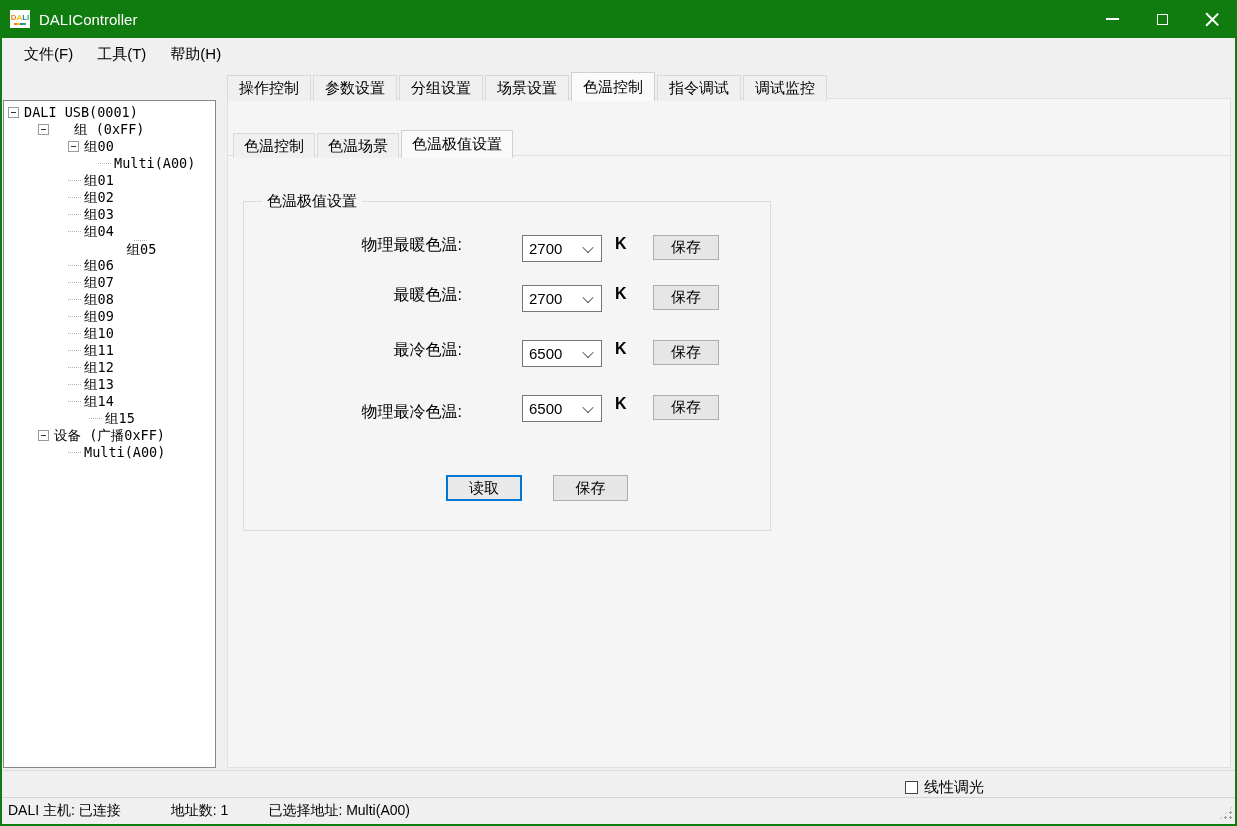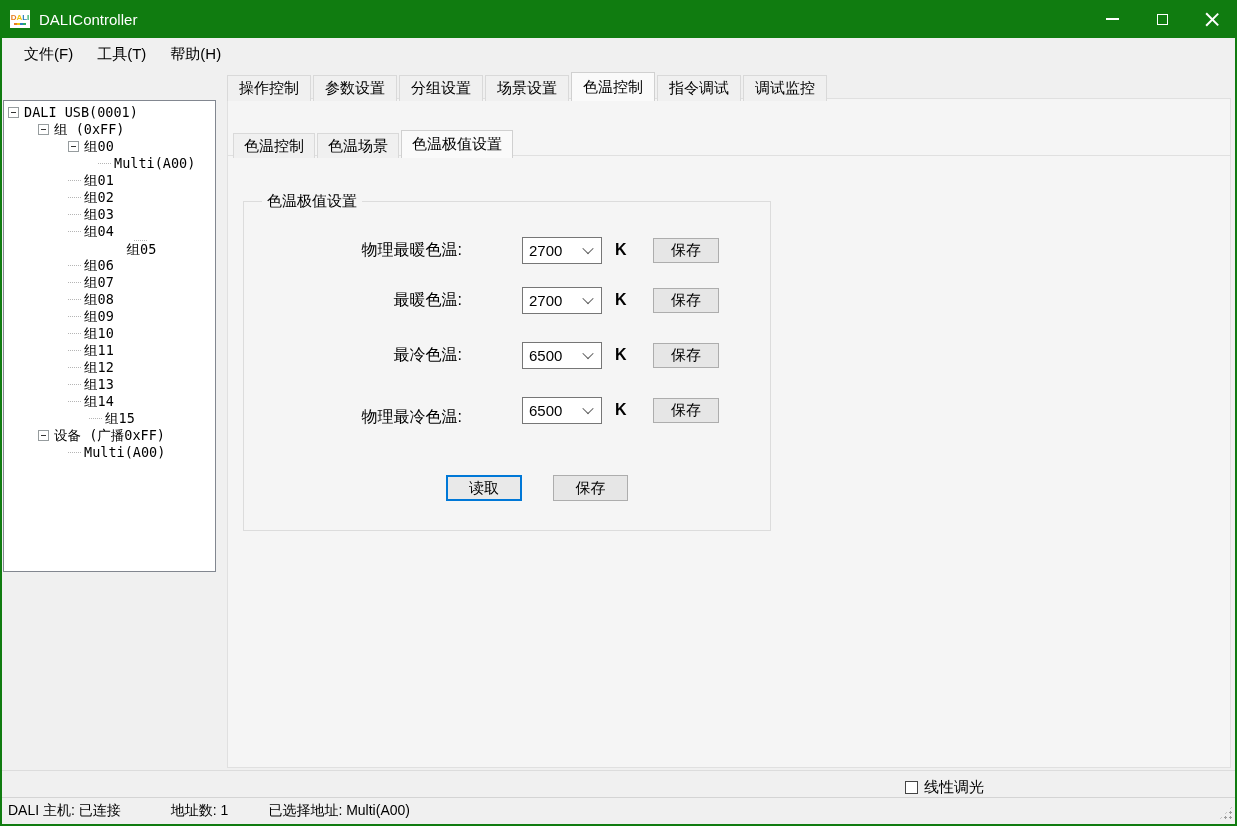--- a/index.html
+++ b/index.html
@@ -30,21 +30,21 @@
   .glyph-close{width:13px;height:13px;position:relative;}
   .glyph-close::before,.glyph-close::after{content:"";position:absolute;left:50%;top:0;width:1.5px;height:17px;background:#fff;transform-origin:center;}
   .glyph-close::before{transform:translate(-50%,-2px) rotate(45deg);}
   .glyph-close::after{transform:translate(-50%,-2px) rotate(-45deg);}
 
   
   .menubar{position:absolute;left:2px;top:38px;right:2px;height:33px;background:#f0f0f0;display:flex;align-items:center;padding-left:10px;font-size:15px;}
   .menu-item{padding:5px 12px;cursor:default;}
 
   
-  .tree-panel{position:absolute;left:3px;top:100px;width:213px;height:472px;background:#fff;border:1px solid #828790;overflow:hidden;padding-top:3px;z-index:2;}
+  .tree-panel{position:absolute;left:3px;top:100px;width:213px;height:668px;background:#fff;border:1px solid #828790;overflow:hidden;padding-top:3px;z-index:2;}
   .tree-row{display:flex;align-items:center;height:17px;font-family:"DejaVu Sans Mono","Liberation Mono",monospace;font-size:13.5px;white-space:nowrap;cursor:default;}
   .expand-box{width:11px;height:11px;border:1px solid #969c9e;background:#fff;display:inline-flex;align-items:center;justify-content:center;margin-right:5px;flex:0 0 auto;}
   .expand-box .minus{width:5px;height:1px;background:#333;}
   .stub{width:13px;height:1px;border-bottom:1px dotted #b5b5b5;margin-right:3px;flex:0 0 auto;}
   .tree-label{line-height:17px;}
 
   
   .tabstrip{position:absolute;left:227px;top:72px;display:flex;align-items:flex-end;z-index:3;}
   .tab{height:26px;padding:0 11px;display:flex;align-items:center;font-size:15px;background:#f0f0f0;border:1px solid #d9d9d9;border-bottom:none;margin-right:2px;cursor:pointer;}
   .tab.selected{height:29px;background:#fafafa;border-color:#d0d0d0;position:relative;z-index:4;}
@@ -52,21 +52,21 @@
   
   .content-panel{position:absolute;left:227px;top:98px;width:1004px;height:670px;background:#f5f5f5;border:1px solid #e0e0e0;z-index:1;}
   .subtabs{position:absolute;left:5px;top:31px;display:flex;align-items:flex-end;z-index:3;}
   .subtab{height:25px;padding:0 10px;display:flex;align-items:center;font-size:15px;background:#f0f0f0;border:1px solid #d9d9d9;border-bottom:none;margin-right:2px;cursor:pointer;}
   .subtab.selected{height:28px;background:#fafafa;border-color:#d0d0d0;}
   .subline{position:absolute;left:0;right:0;top:56px;border-top:1px solid #e0e0e0;}
 
   
   .groupbox{position:absolute;left:15px;top:102px;width:528px;height:330px;border:1px solid #dcdcdc;}
   .group-title{position:absolute;left:18px;top:-10px;background:#f5f5f5;padding:0 5px;font-size:15px;}
-  .ct-row{position:absolute;left:0;display:flex;align-items:center;height:30px;width:100%;}
+  .ct-row{position:absolute;left:0;display:flex;align-items:flex-start;height:30px;width:100%;}
   .ct-row.r1{top:33px;} .ct-row.r2{top:83px;} .ct-row.r3{top:138px;} .ct-row.r4{top:193px;}
   .ct-label{width:218px;text-align:right;font-size:16px;}
   .ct-row.r4 .ct-label{position:relative;top:7px;}
   .combo{width:80px;height:27px;margin-left:60px;background:#fff;border:1px solid #767676;display:flex;align-items:center;cursor:pointer;}
   .combo-value{flex:1;padding-left:6px;font-size:15px;}
   .combo-arrow{width:8px;height:8px;border-left:1.5px solid #5a5a5a;border-bottom:1.5px solid #5a5a5a;transform:rotate(-45deg) translate(1px,-1px);margin-right:9px;flex:0 0 auto;}
   .unit{margin-left:13px;font-size:16px;font-weight:bold;width:14px;}
   .btn{font-size:15px;background:#e6e6e6;border:1px solid #adadad;cursor:pointer;font-family:inherit;color:#000;}
   .row-save{width:66px;height:25px;margin-left:24px;}
   .bottom-btns{position:absolute;left:202px;top:273px;display:flex;}
@@ -146,21 +146,21 @@
 
   <div class="tree-panel">
 
   <div class="tree-row" style="padding-left: 4px;">
         <span class="expand-box">
           <span class="minus"></span>
         </span>
 
         <span class="tree-label">DALI USB(0001)</span>
       </div>
-      <div class="tree-row" style="padding-left: 34px;">
+      <div class="tree-row" style="padding-left: 34px; gap: 20px;">
         <span class="expand-box">
           <span class="minus"></span>
         </span>
 
         <span class="tree-label">组 (0xFF)</span>
       </div>
       <div class="tree-row" style="padding-left: 64px;">
         <span class="expand-box">
           <span class="minus"></span>
         </span>

